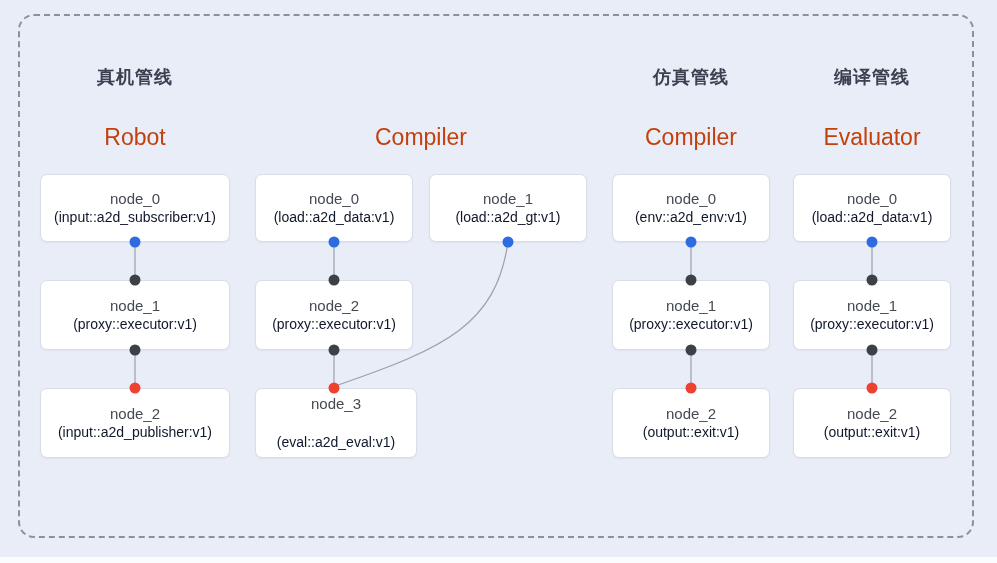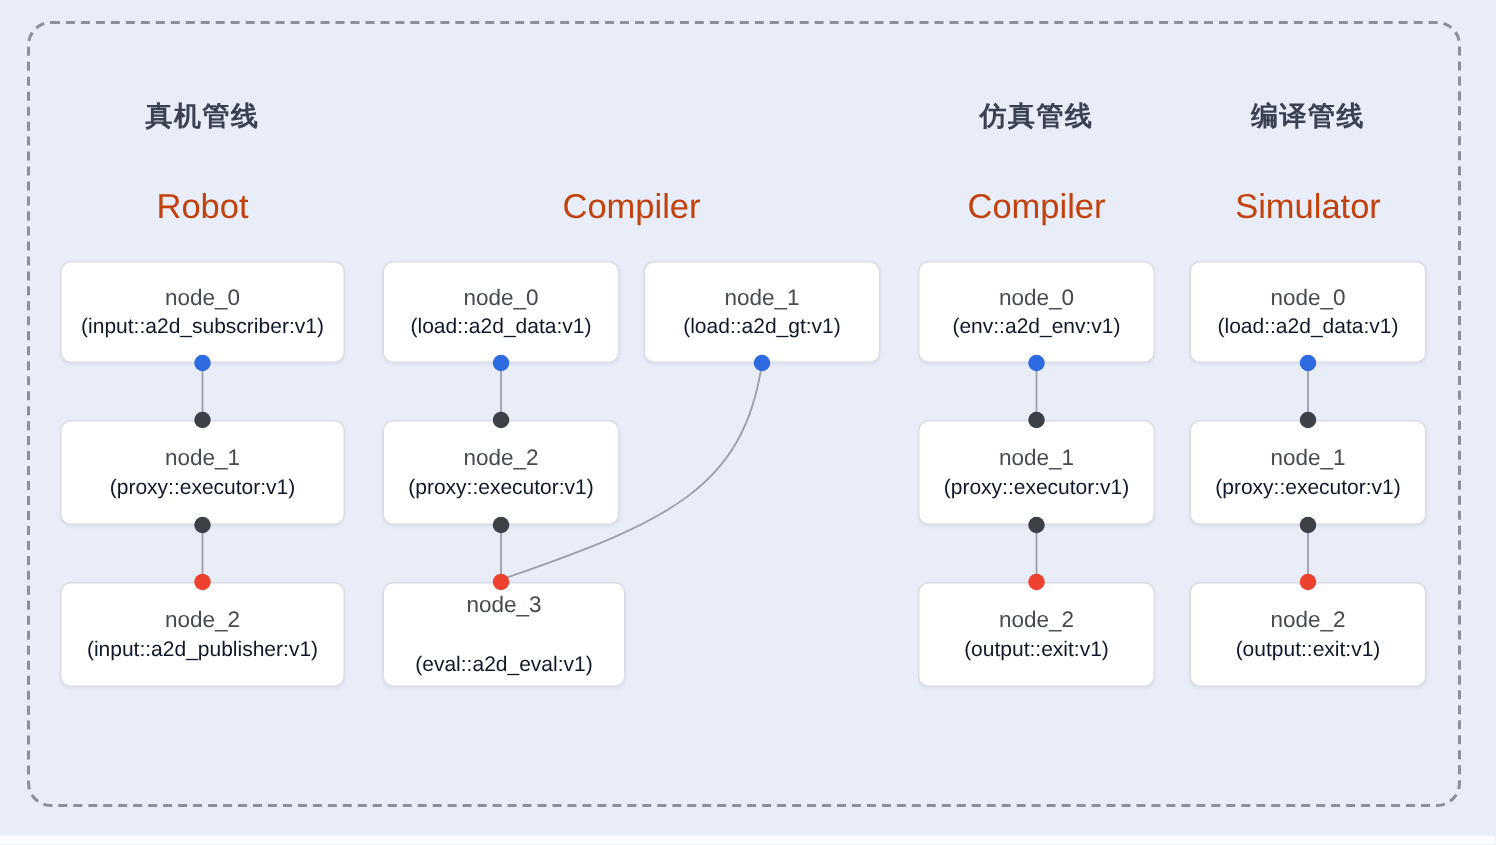--- a/index.html
+++ b/index.html
@@ -95,21 +95,21 @@
 
   <div class="panel"></div>
 
   <div class="hdr zh hx1">真机管线</div>
   <div class="hdr zh hx3">仿真管线</div>
   <div class="hdr zh hx4">编译管线</div>
 
   <div class="hdr en hx1">Robot</div>
   <div class="hdr en hx2">Compiler</div>
   <div class="hdr en hx3">Compiler</div>
-  <div class="hdr en hx4">Simulator</div>
+  <div class="hdr en hx4">Evaluator</div>
 
   <svg class="wires">
 
     <line x1="135" y1="242" x2="135" y2="280"></line>
     <line x1="135" y1="350" x2="135" y2="388"></line>
 
     <line x1="334" y1="242" x2="334" y2="280"></line>
     <line x1="334" y1="350" x2="334" y2="388"></line>
 
     <path d="M 508 242 C 496 325, 445 348, 338 385"></path>

